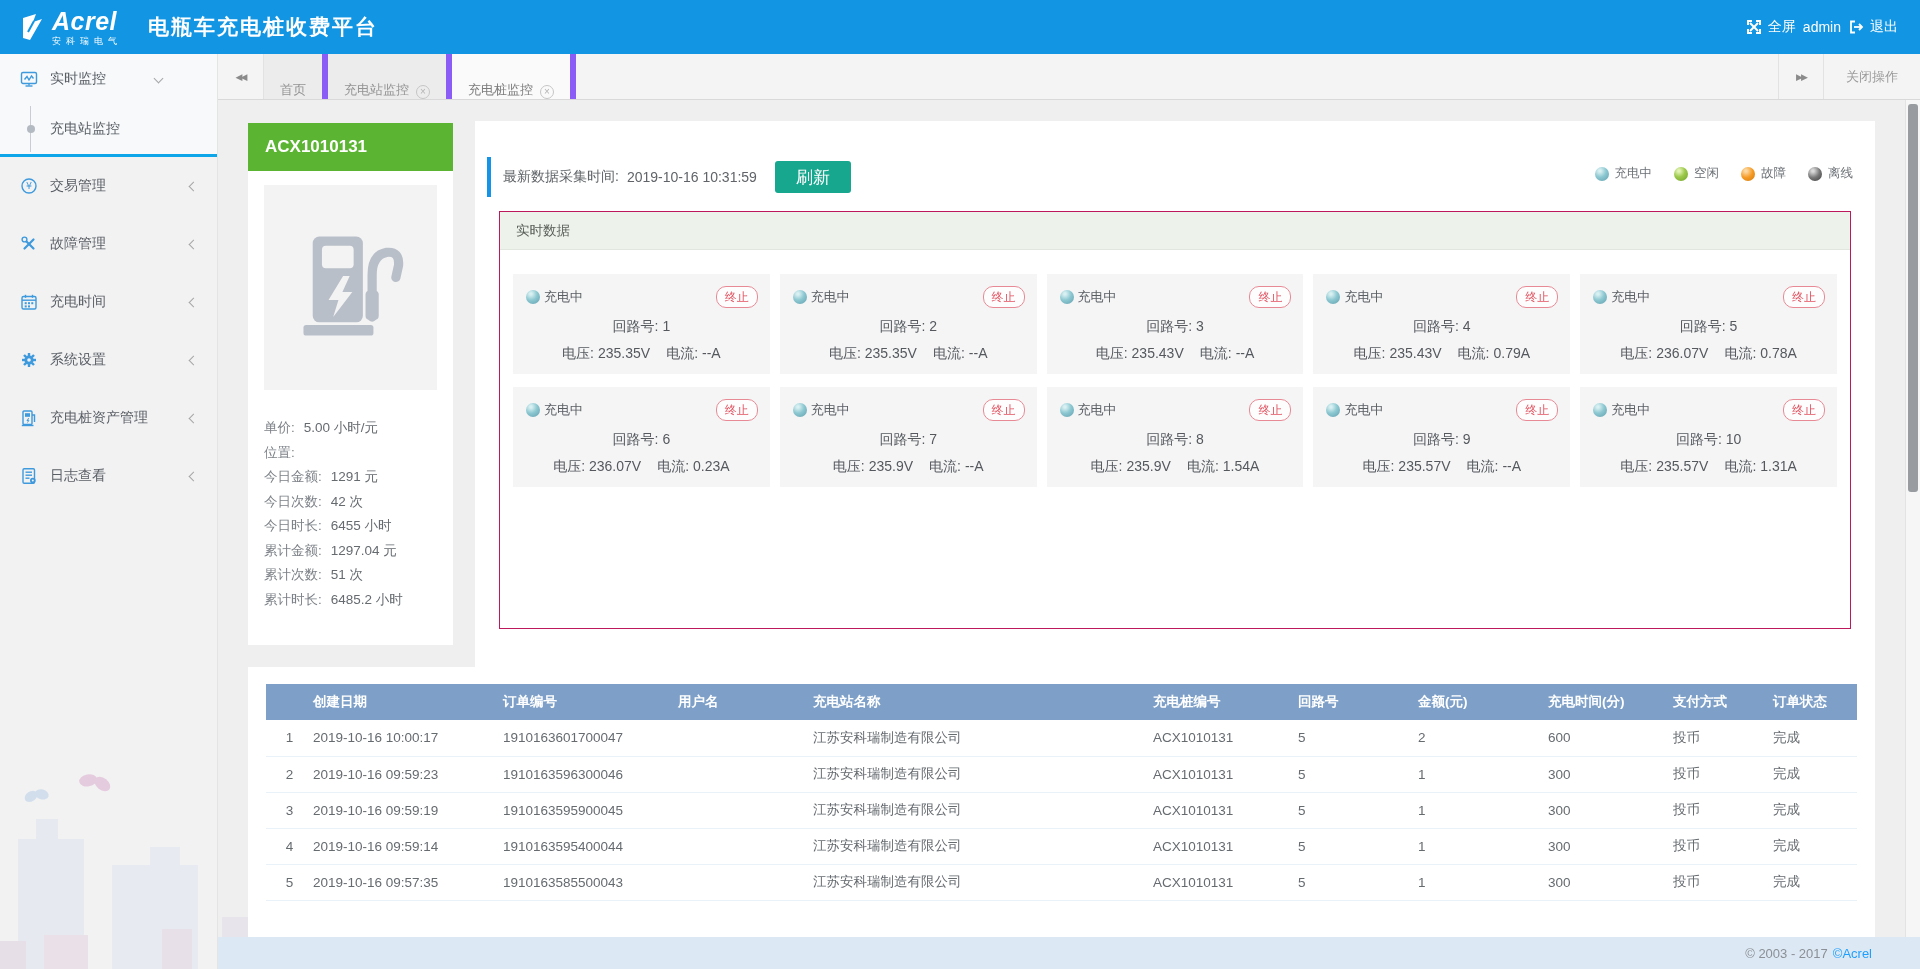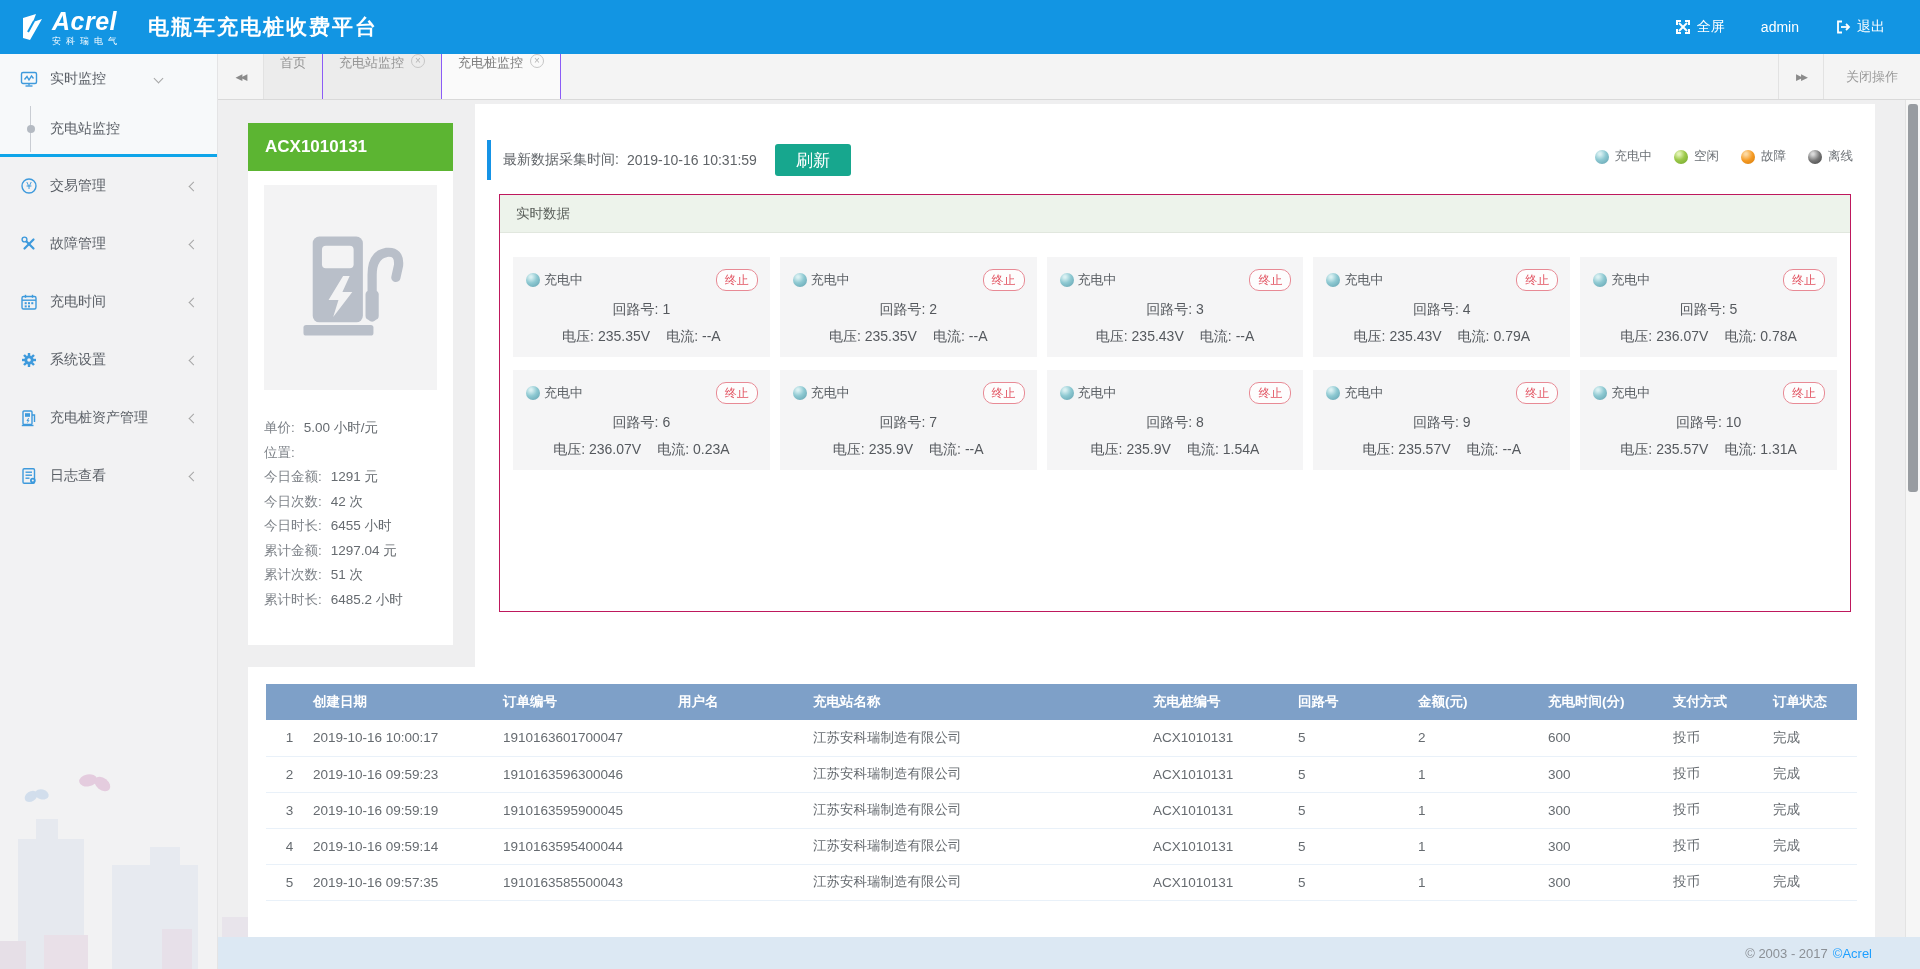--- a/index.html
+++ b/index.html
@@ -8,62 +8,62 @@
   .screen{position:relative;width:1920px;height:969px;background:#3b82f6;overflow:hidden}
 
   
   .topbar{position:absolute;left:0;top:0;width:1920px;height:54px;background:#1295e3;display:flex;align-items:center;z-index:4}
   .logo-wrap{display:flex;align-items:center;margin-left:20px}
   .logo-mark{width:26px;height:30px;margin-right:6px}
   .logo-text-col{display:flex;flex-direction:column;line-height:1}
   .logo-name{color:#fff;font-size:25px;font-weight:bold;font-style:italic;letter-spacing:0.5px}
   .logo-sub{color:#fff;font-size:9px;letter-spacing:5px;margin-top:3px}
   .app-title{color:#fff;font-size:21px;font-weight:bold;margin-left:26px;letter-spacing:2px}
-  .topbar-right{margin-left:auto;display:flex;align-items:center;gap:36px;padding-right:35px;color:#fff;font-size:14px}
+  .topbar-right{margin-left:auto;display:flex;align-items:center;gap:7px;padding-right:22px;color:#fff;font-size:14px}
   .topbar-item{display:flex;align-items:center;gap:6px;cursor:pointer}
 
   
   .sidebar{position:absolute;left:0;top:54px;width:218px;height:915px;background:#f2f2f3;border-right:1px solid #e4e4e5}
   .side-group-open{background:#f7f9fa;border-bottom:3px solid #0ea5e9}
   .side-item{position:relative;height:44px;display:flex;align-items:center;cursor:pointer;color:#5a5f66;font-size:14px}
   .side-item.root{height:50px}
   .side-item .s-icon{width:18px;height:18px;margin:0 12px 0 20px;flex:0 0 auto}
   .side-item.level2{padding-left:50px;height:50px}
   .chev{display:inline-block;width:7px;height:7px;border-left:1.5px solid #a6a6a6;border-bottom:1.5px solid #a6a6a6;position:absolute}
   .chev.down{transform:rotate(-45deg);right:55px;top:21px}
   .chev.left{transform:rotate(45deg);right:20px}
   .side-menu .side-item{height:58px}
   .side-menu .chev.left{top:26px}
   .rail{position:absolute;left:30px;top:2px;bottom:2px;width:1px;background:#c9cdd3}
   .rail-dot{position:absolute;left:26.5px;top:21px;width:8px;height:8px;border-radius:50%;background:#b4bac2}
 
   
   .tabbar{position:absolute;left:218px;top:54px;width:1702px;height:46px;background:#f4f4f4;border-bottom:1px solid #d9d9d9;display:flex;align-items:stretch;z-index:3}
   .tab-nav{width:46px;display:flex;align-items:center;justify-content:center;color:#8a8a8a;font-size:9px;letter-spacing:-2px;border-right:1px solid #e2e2e2;cursor:pointer}
-  .tab{display:flex;align-items:flex-start;gap:7px;padding:0 16px;font-size:13px;color:#949494;background:#ececec;border-right:1px solid #8b5cf6;cursor:pointer}
+  .tab{display:flex;align-items:flex-end;gap:7px;padding:0 16px;font-size:13px;color:#949494;background:#ececec;border-right:6px solid #8b5cf6;cursor:pointer}
   .tab.active{background:#fafafa;color:#7c7c7c}
   .tab-close{width:14px;height:14px;border:1px solid #c6c6c6;border-radius:50%;color:#b3b3b3;font-size:10px;line-height:11px;text-align:center;cursor:pointer}
   .tabbar-spacer{flex:1}
   .tab-fwd{border-left:1px solid #e2e2e2;border-right:1px solid #e2e2e2}
   .tab-closeops{display:flex;align-items:center;padding:0 22px;color:#9a9a9a;font-size:13px;cursor:pointer}
 
   
   .main{position:absolute;left:218px;top:100px;right:0;bottom:0;background:#efeff0;overflow:hidden}
   .panel{position:absolute;background:#fff;z-index:3}
 
   
   .pile-card{left:30px;top:23px;width:205px;height:522px}
   .pile-head{height:48px;background:#5cb532;color:#fff;font-size:17px;font-weight:bold;display:flex;align-items:center;padding-left:17px}
   .pile-iconbox{margin:14px 16px 0 16px;height:205px;background:#f3f3f4;display:flex;align-items:center;justify-content:center}
   .pile-stats{padding:26px 16px 0 16px}
   .stat-line{display:flex;font-size:13.5px;color:#7d8288;height:24.5px;align-items:center;white-space:nowrap}
   .stat-line .v{margin-left:9px;color:#666b70}
 
   
-  .mon-card{left:257px;top:4px;width:1400px;height:620px}
+  .mon-card{left:257px;top:21px;width:1400px;height:620px}
   .time-row{position:absolute;left:0;top:36px;height:40px;display:flex;align-items:center}
   .blue-bar{width:4px;height:40px;background:#1593e6;margin-left:12px}
   .time-label{margin-left:12px;font-size:14px;color:#606468}
   .time-value{margin-left:8px;font-size:14px;color:#606468}
   .refresh-btn{margin-left:18px;height:32px;padding:0 21px;background:#17a78e;color:#fff;font-size:17px;border:none;border-radius:3px;cursor:pointer}
   .legend{position:absolute;right:22px;top:44px;display:flex;align-items:center;gap:22px}
   .legend-item{display:flex;align-items:center;gap:6px;font-size:12.5px;color:#6b7075}
   .sphere{width:14px;height:14px;border-radius:50%;flex:0 0 auto}
   .sp-charging{background:radial-gradient(circle at 35% 28%,#d9f0f2 8%,#8ec9d2 45%,#5f9fae 100%)}
   .sp-idle{background:radial-gradient(circle at 35% 28%,#e2f3b4 8%,#9cc94a 45%,#6fa32a 100%)}

